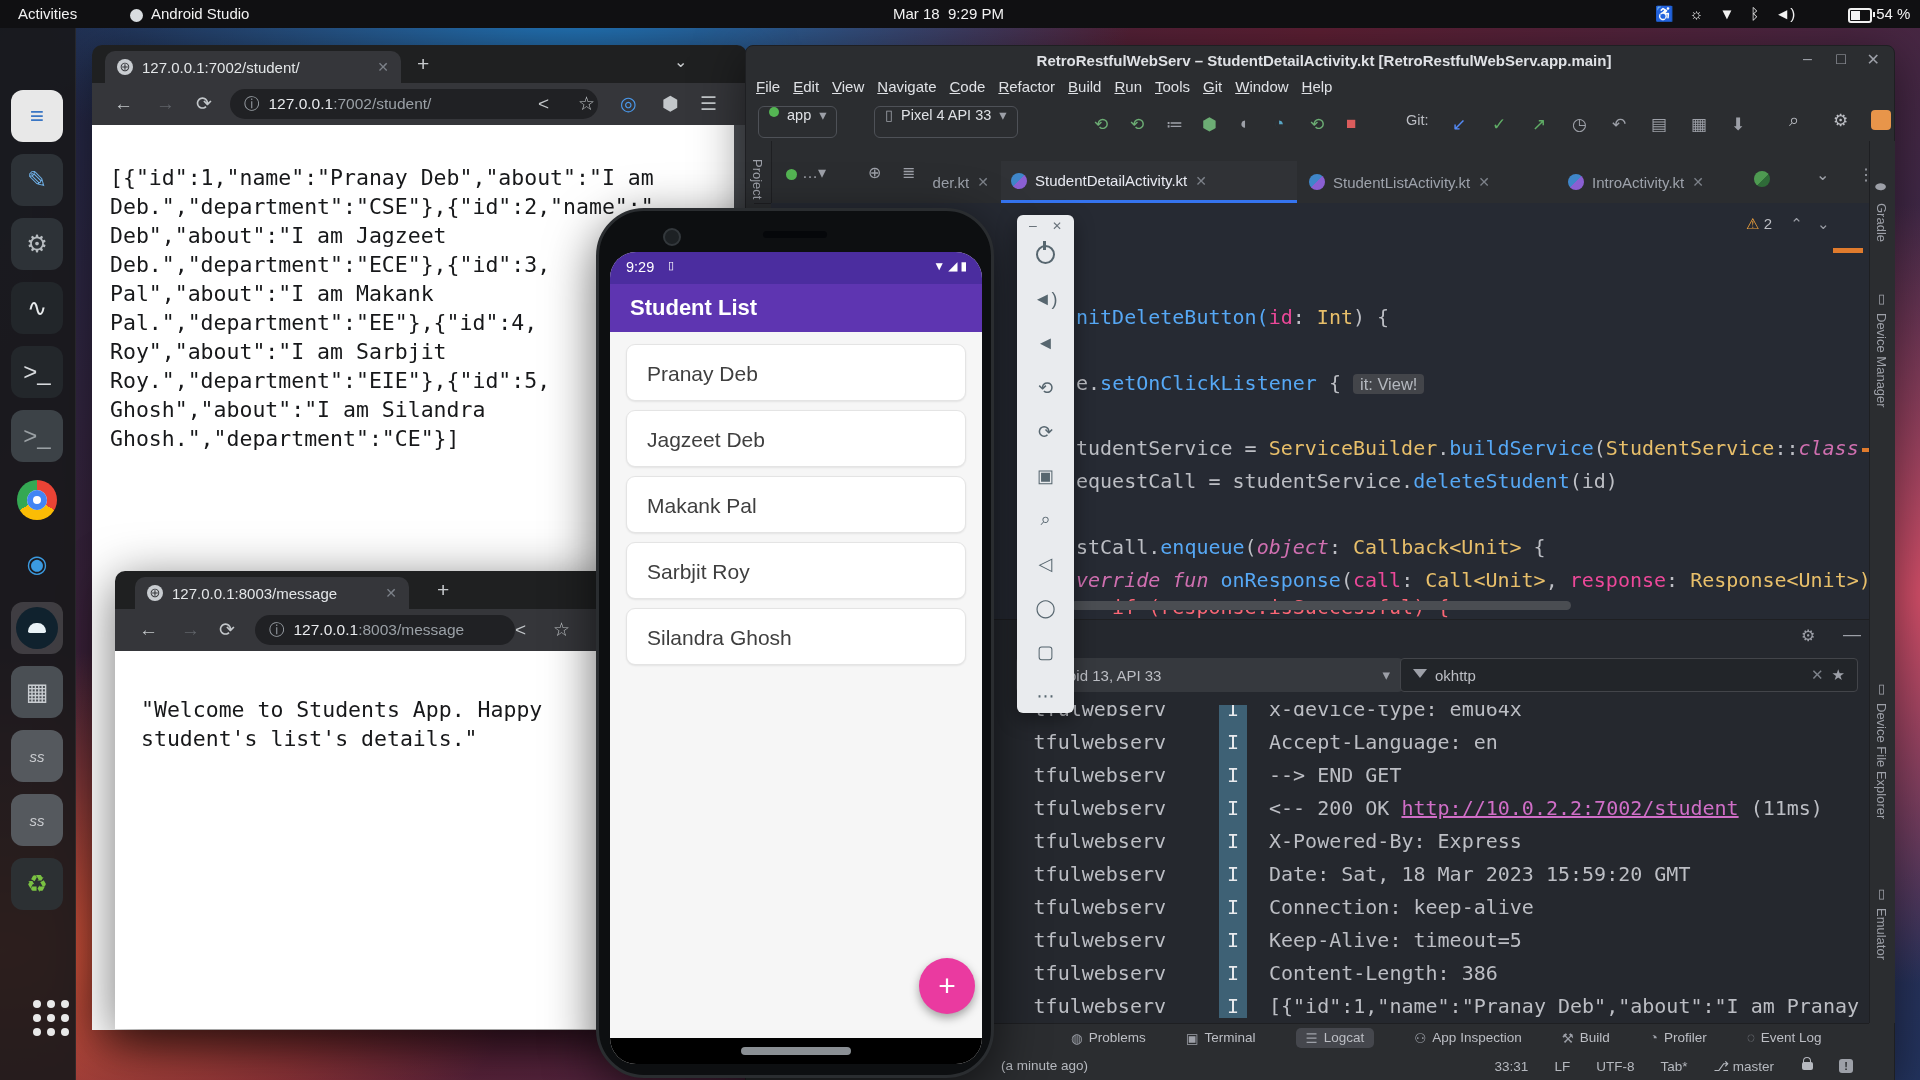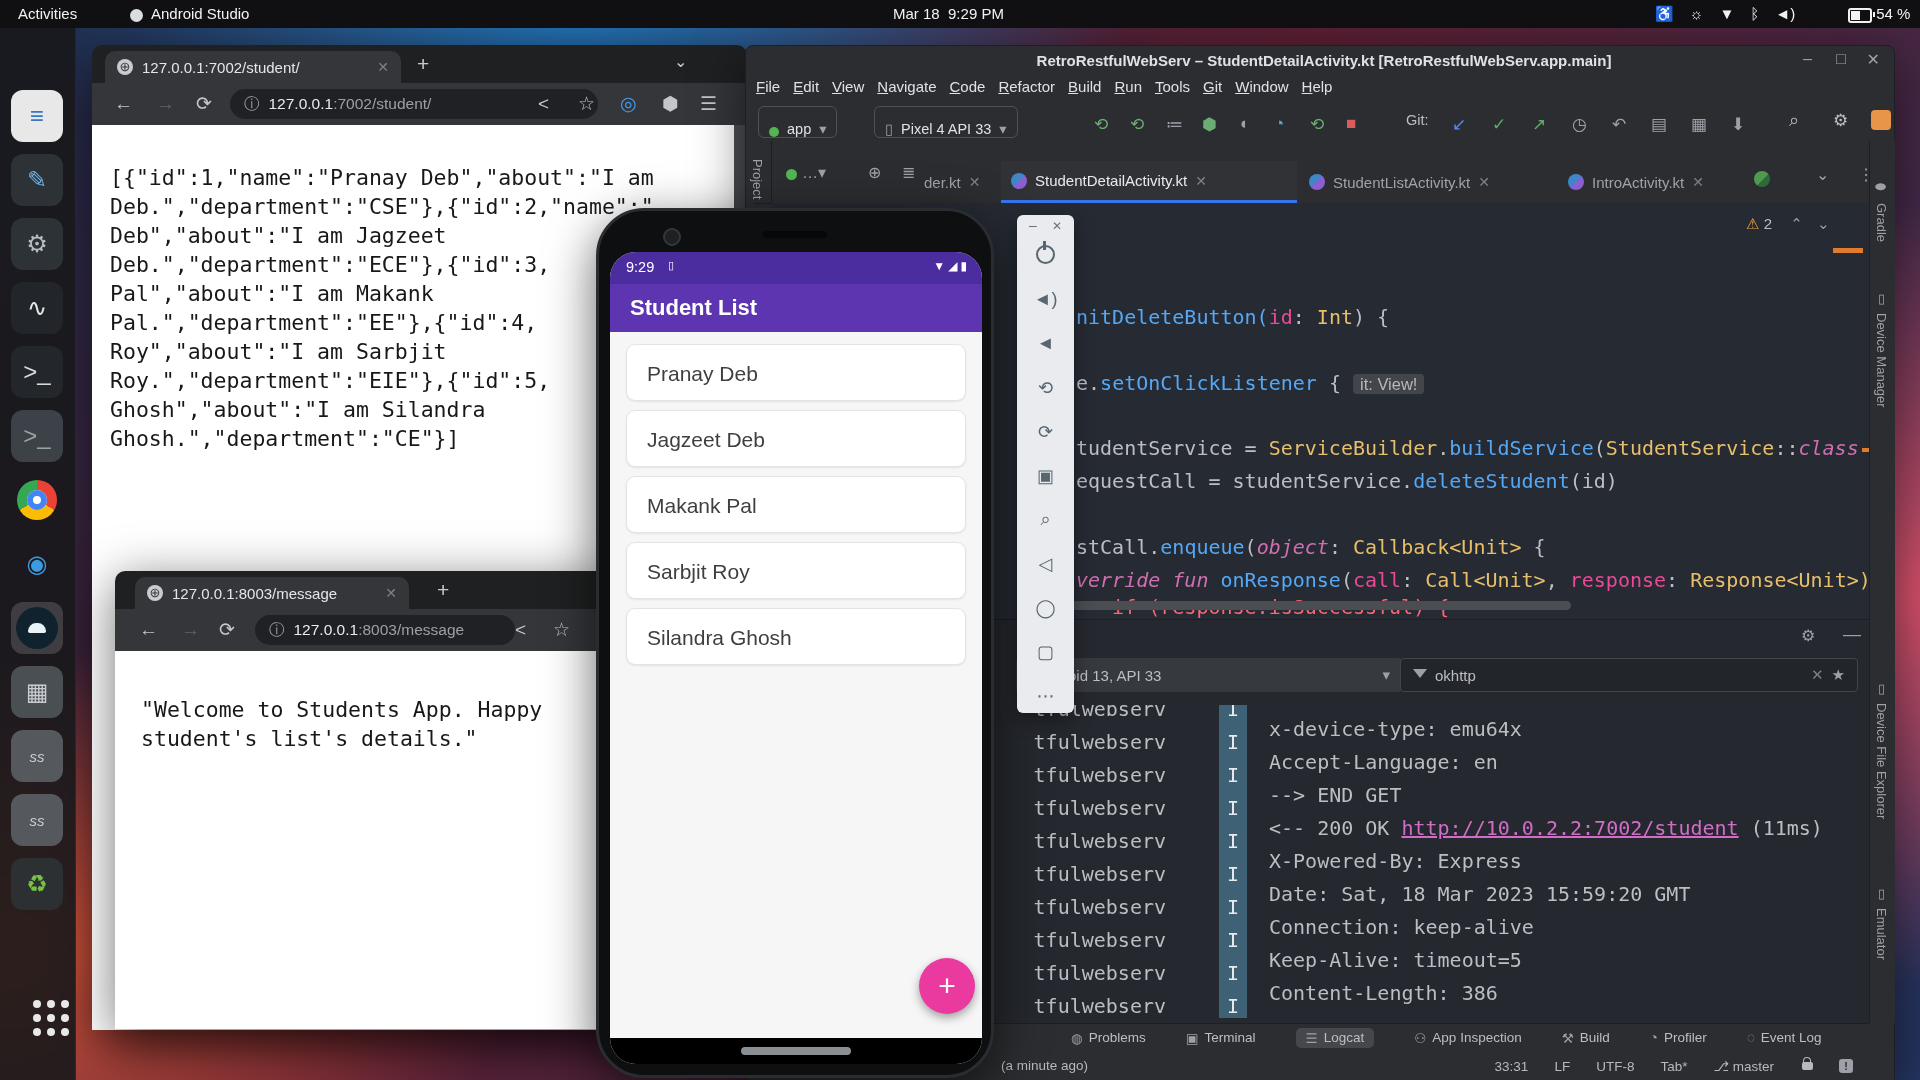--- a/index.html
+++ b/index.html
@@ -37,40 +37,40 @@
   .cbtn{position:absolute;color:#c3c7ca;font-size:19px;top:0;height:42px;line-height:42px;}
   .ccontent{position:absolute;left:0;right:0;top:80px;bottom:0;background:#fff;overflow:hidden;}
   .cscroll{position:absolute;right:0;top:0;bottom:0;width:13px;background:#4b4e53;}
   .jsonline{white-space:pre;font:21.5px/29px "DejaVu Sans Mono",monospace;color:#17181a;}
   .globe{display:inline-block;width:16px;height:16px;border-radius:50%;background:#c9cdd1;color:#35363a;font-size:13px;line-height:16px;text-align:center;}
   
   #as{left:745px;top:45px;width:1148px;height:1035px;background:#2b2d30;border:1px solid #1e1f22;border-radius:8px 8px 0 0;z-index:12;box-shadow:0 10px 50px rgba(0,0,0,.5);color:#dfe1e5;}
   #as .row{position:absolute;left:8px;right:0;}
   .menu-item{display:inline-block;margin-right:13px;font-size:15px;color:#dfe1e5;}
   .menu-item::first-letter{text-decoration:underline;}
-  .pill{position:absolute;height:30px;border:1px solid #4e5157;border-radius:6px;display:flex;align-items:flex-end;gap:8px;padding:0 10px;font-size:14.5px;color:#dfe1e5;background:#2b2d30;}
+  .pill{position:absolute;height:30px;border:1px solid #4e5157;border-radius:6px;display:flex;align-items:flex-start;gap:8px;padding:0 10px;font-size:14.5px;color:#dfe1e5;background:#2b2d30;}
   .tbicon{position:absolute;font-size:17px;top:2px;}
   .astab{position:absolute;top:20px;height:42px;display:flex;align-items:center;gap:8px;padding:0 10px;font-size:15px;color:#9da2ab;}
   .astab.active{background:#303236;color:#e8eaf2;border-bottom:3px solid #3574f0;}
   .kticon{display:inline-block;width:16px;height:16px;border-radius:50%;background:linear-gradient(135deg,#3f86c9 50%,#8a5fd2 50%);}
   .kticon.green{background:linear-gradient(135deg,#4e9a51 55%,#2f6b38 55%);}
   .tclose{color:#7d828a;font-size:14px;}
   #editor{position:absolute;left:25px;top:157px;width:1098px;height:416px;background:#262a33;overflow:hidden;}
   .codeline{position:absolute;white-space:pre;font:20px/26px "DejaVu Sans Mono",monospace;}
   .pl{color:#bcbec4}.fn{color:#56a8f5}.cls{color:#e8bf6a}.param{color:#ec4899}
   .kw{color:#cf6fb0;font-style:italic}
   .hint{background:#43454a;color:#b4b8bf;border-radius:4px;padding:1px 7px;font-size:16.5px;font-family:"Liberation Sans",sans-serif;}
   .err{color:#fa6675}
   .errbar{display:inline-block;width:30px;height:4px;background:#e07b2d;vertical-align:middle;margin-left:3px;}
   #logcat{position:absolute;left:25px;top:573px;width:1098px;height:404px;background:#25282e;border-top:1px solid #1e1f22;overflow:hidden;}
   .lgwidget{position:absolute;height:34px;border-radius:4px;display:flex;align-items:center;gap:8px;font-size:15px;color:#bcbec4;}
   .logrow{position:absolute;white-space:pre;font:20px/33px "DejaVu Sans Mono",monospace;}
   .ltag{position:absolute;left:160px;width:235px;text-align:right;color:#bcbec4;}
   .lchip{position:absolute;left:448px;width:28px;background:#3e6175;color:#e8eaed;text-align:center;}
-  .lmsg{position:absolute;left:498px;color:#bcbec4;margin-top:20px;}
+  .lmsg{position:absolute;left:498px;color:#bcbec4;}
   .lurl{color:#d06ec7;text-decoration:underline;}
   .funnel{display:inline-block;width:0;height:0;border-left:7px solid transparent;border-right:7px solid transparent;border-top:9px solid #9da0a8;position:relative;top:-2px;}
   #btabs{position:absolute;left:25px;top:977px;width:1098px;height:28px;background:#2b2d30;border-top:1px solid #1e1f22;display:flex;align-items:center;gap:40px;padding-left:300px;box-sizing:border-box;font-size:13.5px;color:#bcbec4;}
   .btab{display:flex;align-items:center;gap:6px;white-space:nowrap;}
   .btab.active{background:#45474d;border-radius:5px;padding:2px 10px;}
   #asstatus{position:absolute;left:0px;right:25px;top:1005px;height:30px;font-size:13.5px;color:#b6b9bf;}
   .lock{display:inline-block;width:11px;height:8px;background:#b6b9bf;border-radius:2px;position:relative;margin-left:2px;}
   .lock::before{content:"";position:absolute;left:1px;top:-5px;width:6px;height:5px;border:1.5px solid #b6b9bf;border-bottom:none;border-radius:4px 4px 0 0;}
   .vstrip{position:absolute;width:25px;background:#2b2d30;color:#9da0a8;font-size:13px;}
   .vlabel{writing-mode:vertical-rl;position:absolute;left:4px;white-space:nowrap;}
@@ -186,21 +186,21 @@
     <div class="vstrip" style="left:0;top:95px;height:882px;border-right:1px solid #1e1f22;">
       <span class="vlabel" style="top:18px;">Project</span>
     </div>
 
     <div class="row" style="top:95px;height:62px;border-bottom:1px solid #1e1f22;">
       <span class="abs" style="left:32px;top:28px;width:11px;height:11px;border-radius:50%;background:#54b553;"></span>
       <span class="abs" style="left:48px;top:22px;color:#9da0a8;">…▾</span>
       <span class="abs" style="left:114px;top:22px;color:#9da0a8;">⊕</span>
       <span class="abs" style="left:148px;top:22px;color:#9da0a8;">≣</span>
       <div id="as-tabs">
-          <div class="astab" style="left: 160px; width: 85px; box-sizing: border-box;">
+          <div class="astab" style="left: 160px; width: 85px; box-sizing: border-box; justify-content: flex-end;">
             <span>der.kt</span>
             <span class="tclose">✕</span>
           </div>
           <div class="astab active" style="left: 247px; width: 296px; box-sizing: border-box;">
             <span class="kticon"></span>
             <span>StudentDetailActivity.kt</span>
             <span class="tclose">✕</span>
           </div>
           <div class="astab" style="left: 545px; width: 256px; box-sizing: border-box;">
             <span class="kticon"></span>

